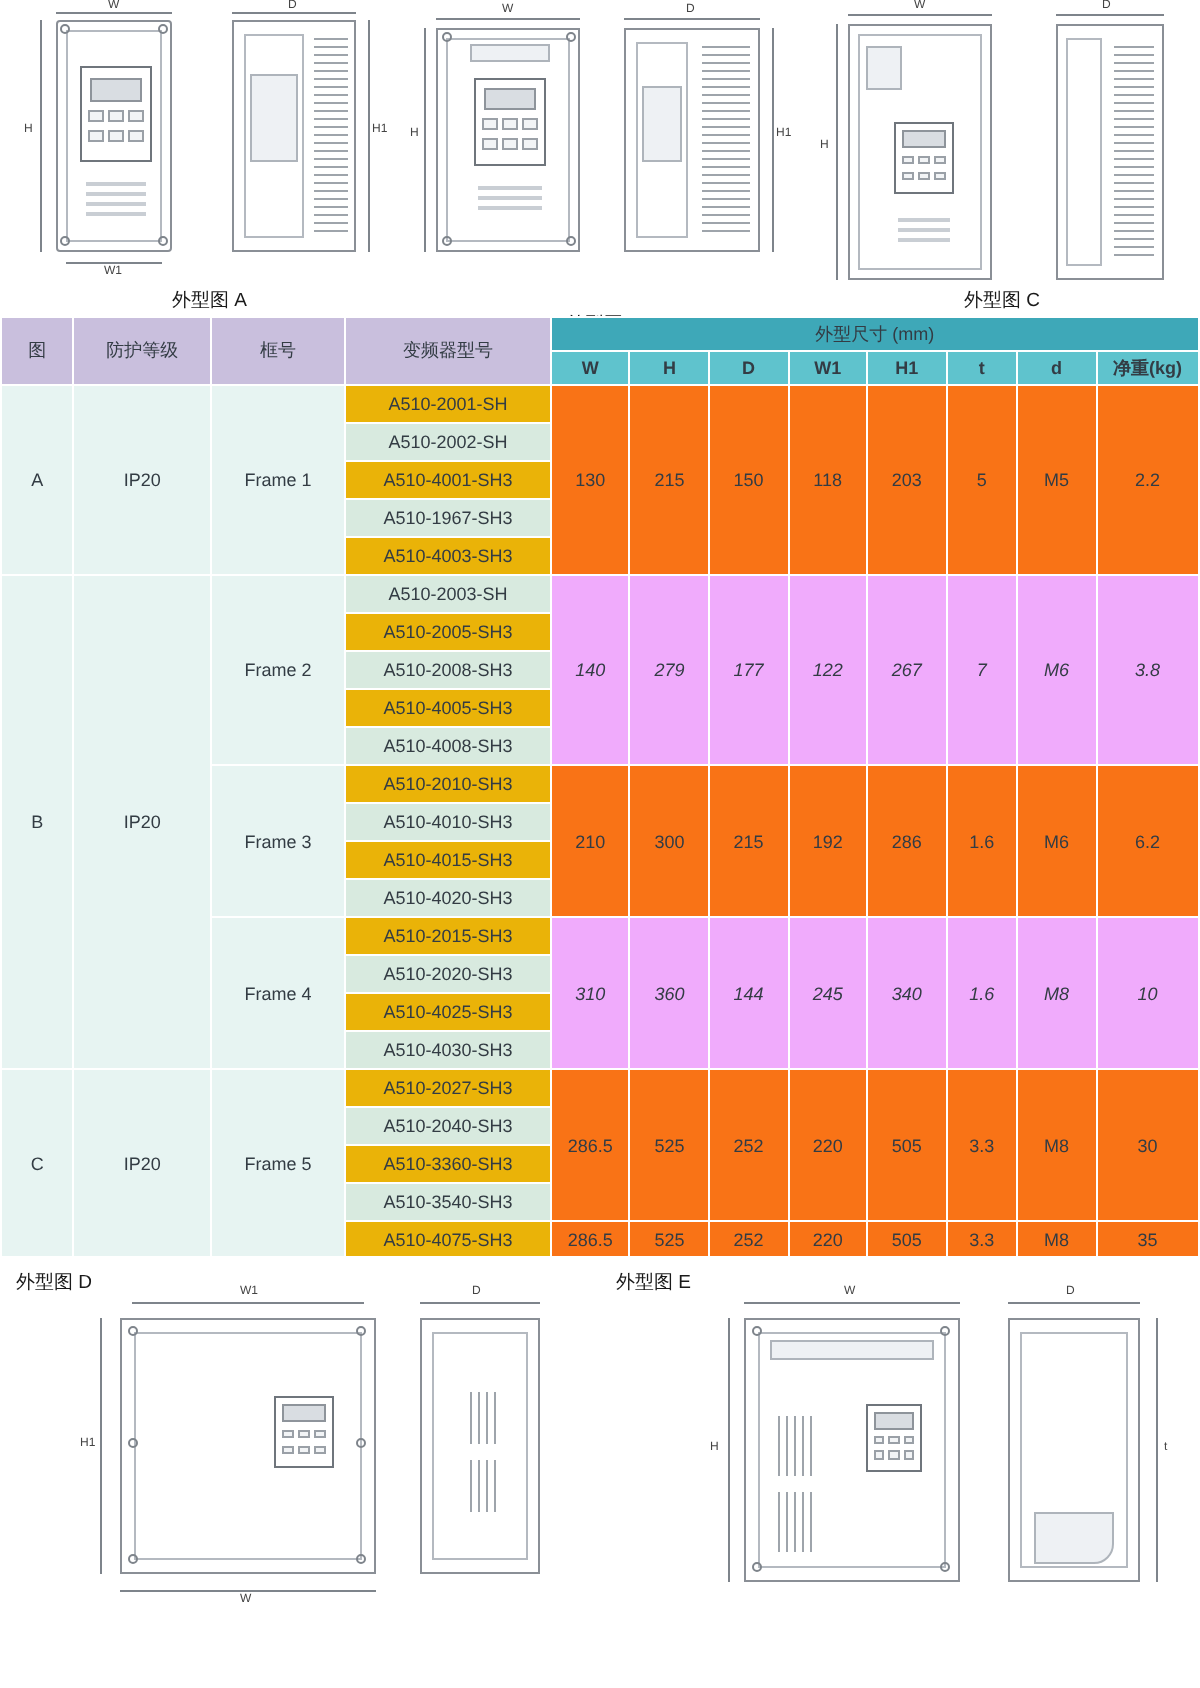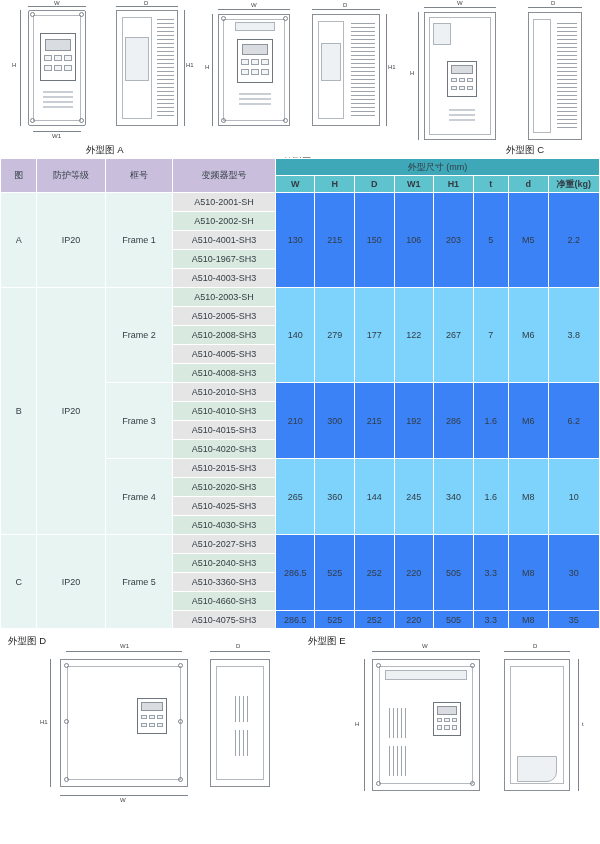--- a/index.html
+++ b/index.html
@@ -150,24 +150,24 @@
   .hdr-dim-sub {
     background: #5fc3cd;
     color: #ffffff;
     font-size: 9.5px;
     height: 14px;
     font-weight: bold;
   }
   .c-fig   { background: #e7f4f2; }
   .c-ip    { background: #e7f4f2; }
   .c-frame { background: #e7f4f2; }
-  .c-model { background: #e5e5e5; color: #4c6b63; font-size: 8.5px; height: 16px; }
+  .c-model { background: #eab308; color: #4c6b63; font-size: 8.5px; height: 16px; }
   .c-model.alt { background: #d8eadf; }
-  .c-val   { background: #3b82f6; color: #3a4a5a; }
-  .c-val.alt { background: #7dd3fc; }
+  .c-val   { background: #f97316; color: #3a4a5a; }
+  .c-val.alt { background: #f0abfc; font-style: italic; }
   .lastrow td { height: 15px; }
 
   .table-wrap { position: relative; width: 600px; }
 </style>
 </head>
 <body>
 
 <div class="drawings-top">
 
   <div class="dwg" style="left:28px; top:10px; width:58px; height:116px; border-radius:2px;">
@@ -268,21 +268,21 @@
   <div class="dimline v" style="left:418px; top:12px; height:128px;"></div>
   <div class="dimlabel" style="left:410px; top:70px;">H</div>
 
   <div class="dwg" style="left:528px; top:12px; width:54px; height:128px;">
     <div class="dwg-inner" style="left:4px; top:6px; width:18px; bottom:6px;"></div>
     <div class="fins-h" style="left:28px; top:10px; width:20px; height:108px;"></div>
   </div>
   <div class="dimline" style="left:528px; top:7px; width:54px;"></div>
   <div class="dimlabel" style="left:551px; top:0px;">D</div>
 
-  <div class="caption" style="left:506px; top:144px;">外型图 C</div>
+  <div class="caption" style="left:482px; top:144px;">外型图 C</div>
 </div>
 
 <div class="table-wrap">
 <table class="spec">
   <colgroup>
     <col style="width:34px">
     <col style="width:64px">
     <col style="width:63px">
     <col style="width:96px">
     <col style="width:37px">
@@ -314,21 +314,21 @@
     </tr>
 
     <tr>
       <td class="c-fig" rowspan="5">A</td>
       <td class="c-ip" rowspan="5">IP20</td>
       <td class="c-frame" rowspan="5">Frame 1</td>
       <td class="c-model">A510-2001-SH</td>
       <td class="c-val" rowspan="5">130</td>
       <td class="c-val" rowspan="5">215</td>
       <td class="c-val" rowspan="5">150</td>
-      <td class="c-val" rowspan="5">106</td>
+      <td class="c-val" rowspan="5">118</td>
       <td class="c-val" rowspan="5">203</td>
       <td class="c-val" rowspan="5">5</td>
       <td class="c-val" rowspan="5">M5</td>
       <td class="c-val" rowspan="5">2.2</td>
     </tr>
     <tr>
       <td class="c-model alt">A510-2002-SH</td>
     </tr>
     <tr>
       <td class="c-model">A510-4001-SH3</td>
@@ -385,21 +385,21 @@
     <tr>
       <td class="c-model">A510-4015-SH3</td>
     </tr>
     <tr>
       <td class="c-model alt">A510-4020-SH3</td>
     </tr>
 
     <tr>
       <td class="c-frame" rowspan="4">Frame 4</td>
       <td class="c-model">A510-2015-SH3</td>
-      <td class="c-val alt" rowspan="4">265</td>
+      <td class="c-val alt" rowspan="4">310</td>
       <td class="c-val alt" rowspan="4">360</td>
       <td class="c-val alt" rowspan="4">144</td>
       <td class="c-val alt" rowspan="4">245</td>
       <td class="c-val alt" rowspan="4">340</td>
       <td class="c-val alt" rowspan="4">1.6</td>
       <td class="c-val alt" rowspan="4">M8</td>
       <td class="c-val alt" rowspan="4">10</td>
     </tr>
     <tr>
       <td class="c-model alt">A510-2020-SH3</td>
@@ -425,21 +425,21 @@
       <td class="c-val" rowspan="4">M8</td>
       <td class="c-val" rowspan="4">30</td>
     </tr>
     <tr>
       <td class="c-model alt">A510-2040-SH3</td>
     </tr>
     <tr>
       <td class="c-model">A510-3360-SH3</td>
     </tr>
     <tr>
-      <td class="c-model alt">A510-4660-SH3</td>
+      <td class="c-model alt">A510-3540-SH3</td>
     </tr>
     <tr class="lastrow">
       <td class="c-model">A510-4075-SH3</td>
       <td class="c-val">286.5</td>
       <td class="c-val">525</td>
       <td class="c-val">252</td>
       <td class="c-val">220</td>
       <td class="c-val">505</td>
       <td class="c-val">3.3</td>
       <td class="c-val">M8</td>

